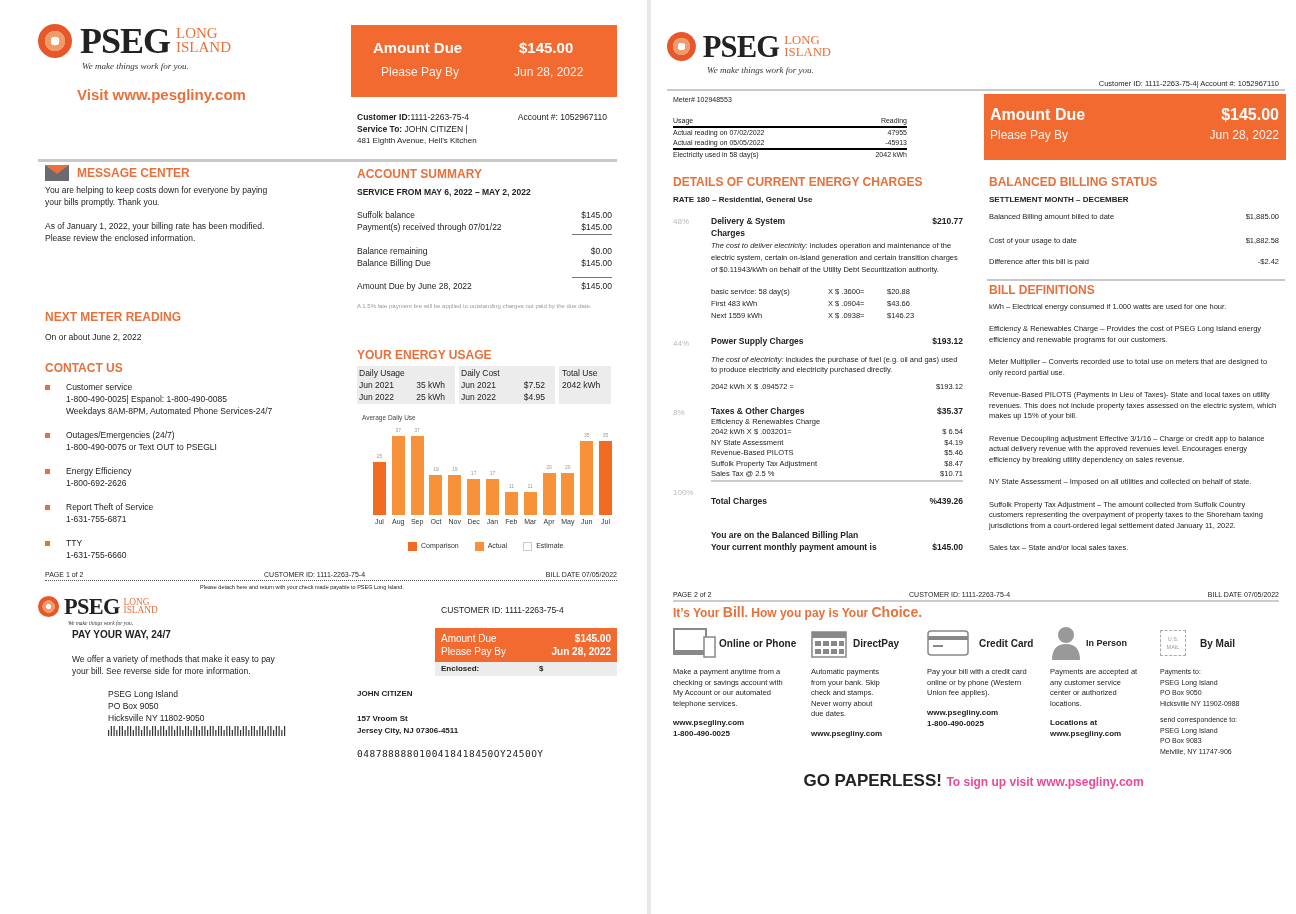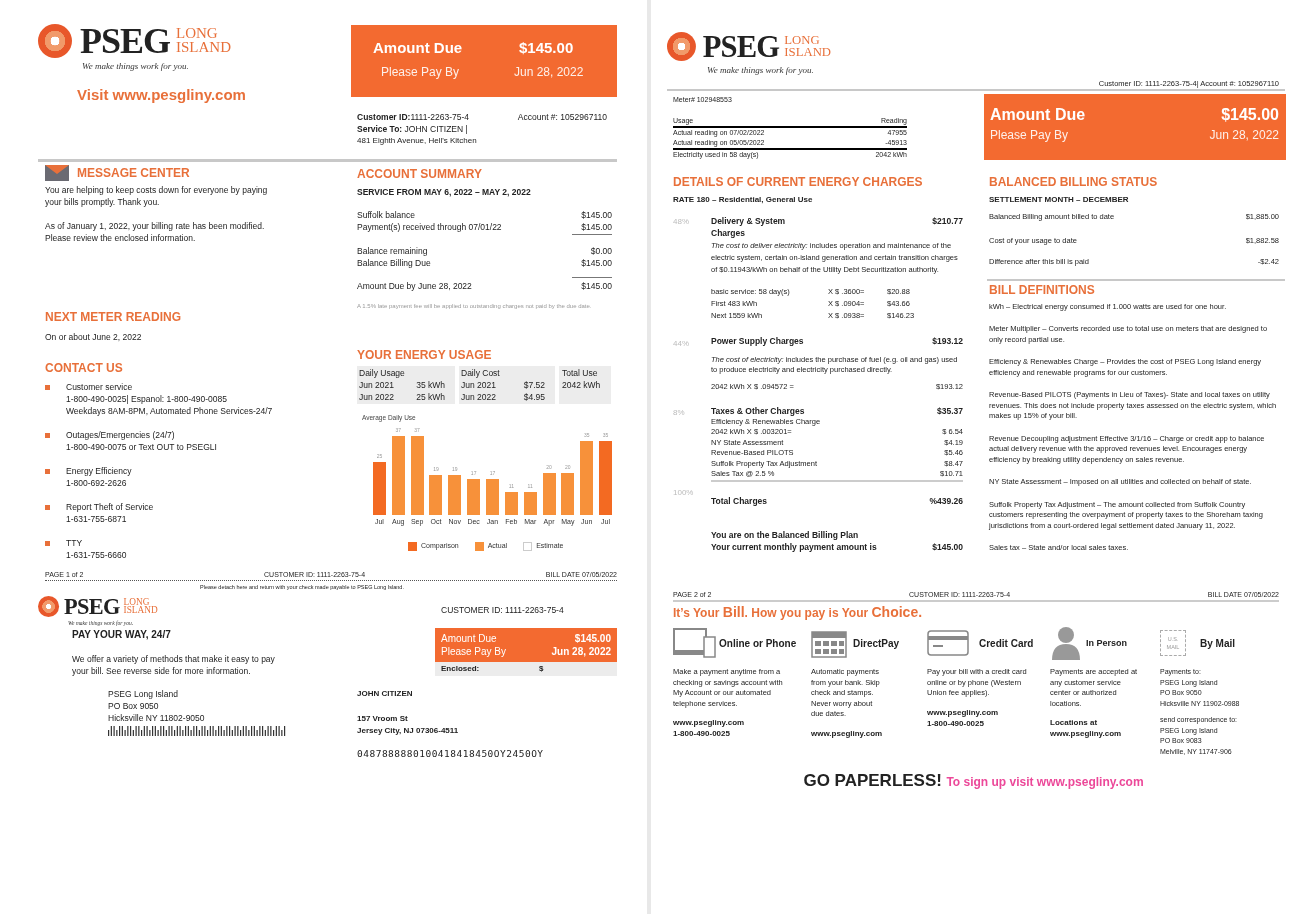--- a/index.html
+++ b/index.html
@@ -499,22 +499,22 @@
           <span>Difference after this bill is paid</span>
           <span>-$2.42</span>
         </div>
     </div>
   </div>
   <div class="abs gray-rule" style="left:336px;top:279px;width:298px;height:2px;"></div>
 
   <div class="abs" style="left:338px;top:285px;width:290px;font-size:7.5px;line-height:10.5px;">
     <div class="sec-title">BILL DEFINITIONS</div>
     <div style="margin-top:6px;">kWh – Electrical energy consumed if 1.000 watts are used for one hour.</div>
+    <div style="margin-top:12px;">Efficiency &amp; Renewables Charge – Provides the cost of PSEG Long Island energy efficiency and renewable  programs for our customers.</div>
     <div style="margin-top:12px;">Meter Multiplier – Converts recorded use to total use on meters that are designed to only record partial use.</div>
-    <div style="margin-top:12px;">Efficiency &amp; Renewables Charge – Provides the cost of PSEG Long Island energy efficiency and renewable  programs for our customers.</div>
     <div style="margin-top:12px;">Revenue-Based PILOTS (Payments in Lieu of Taxes)- State and local taxes on utility revenues. This does not include property taxes assessed on the electric system, which makes up 15% of your bill.</div>
     <div style="margin-top:12px;">Revenue Decoupling adjustment Effective 3/1/16 – Charge or credit app to balance actual delivery revenue with the approved revenues level. Encourages energy efficiency by breaking utility dependency on sales revenue.</div>
     <div style="margin-top:12px;">NY State Assessment – Imposed on all utilities and collected on behalf of state.</div>
     <div style="margin-top:12px;">Suffolk Property Tax Adjustment – The amount collected from Suffolk Country customers representing the overpayment of property taxes to the Shoreham taxing jurisdictions from a court-ordered legal settlement dated January 11, 2022.</div>
     <div style="margin-top:12px;">Sales tax – State and/or local sales taxes.</div>
   </div>
 
   <div class="abs row" style="left:22px;top:591px;width:606px;font-size:7px;border-bottom:2px solid #ccc;padding-bottom:2px;">
     <span>PAGE 2 of 2</span>
       <span>CUSTOMER ID: 1111-2263-75-4</span>

